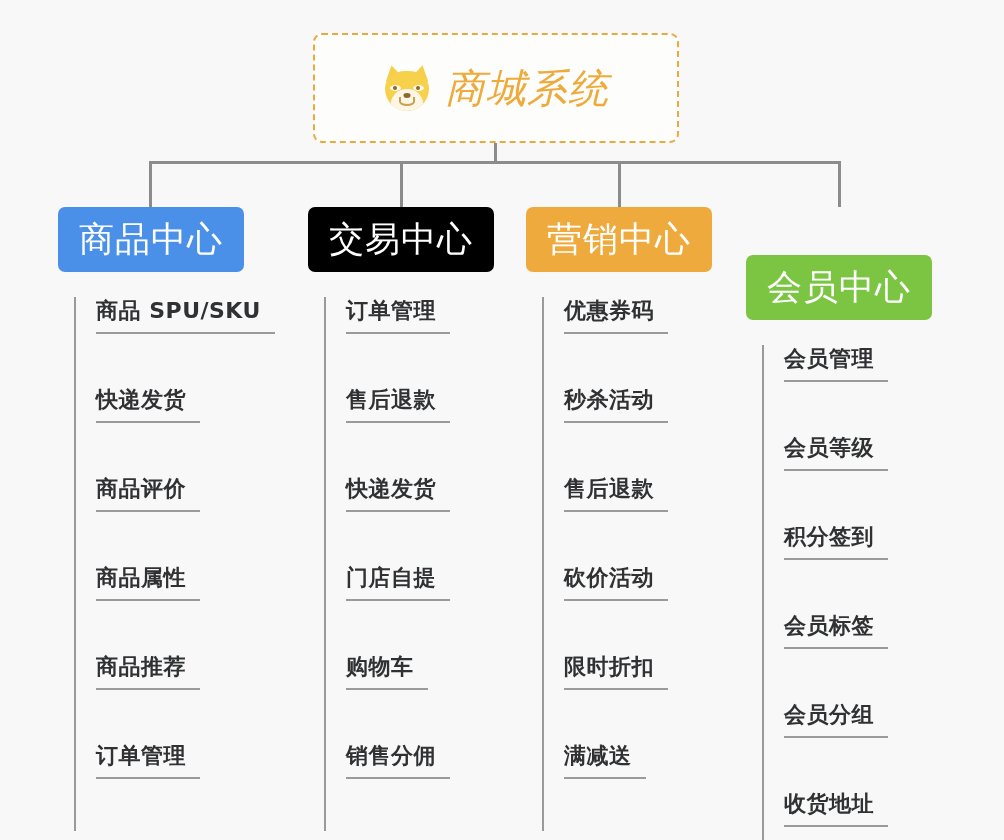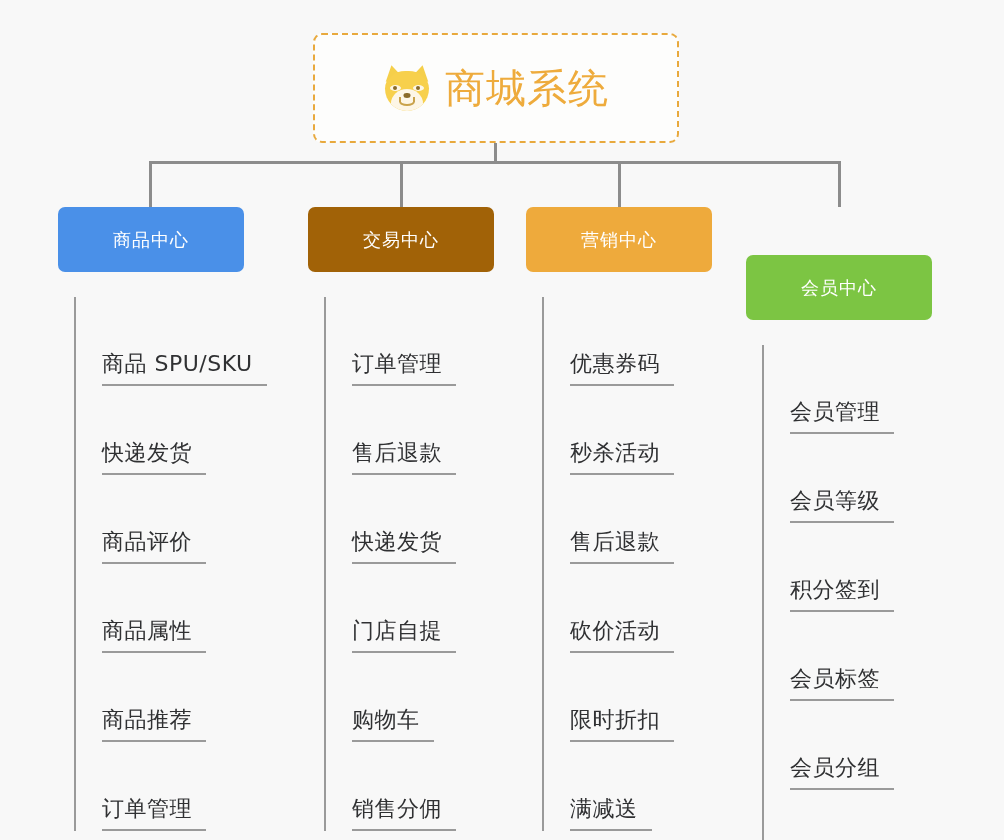--- a/index.html
+++ b/index.html
@@ -124,21 +124,21 @@
     position: absolute;
     top: 207px;
   }
   .col-header {
     height: 65px;
     border-radius: 7px;
     display: flex;
     align-items: center;
     justify-content: center;
     color: #ffffff;
-    font-size: 18px;
+    font-size: 35px;
     letter-spacing: 1px;
     white-space: nowrap;
   }
 
   
   .branch {
     position: relative;
     margin-top: 25px;
     padding-left: 16px;
   }
@@ -146,40 +146,41 @@
     position: absolute;
     left: 16px;
     top: 0;
     width: 2px;
     background: #9a9a9a;
   }
   .leaf {
     position: relative;
     height: 89px;
     display: flex;
-    align-items: flex-end;
-    padding-left: 28px;
+    align-items: flex-start;
+    padding-left: 22px;
+    font-weight: bold;
   }
   .leaf-text {
     display: inline-block;
     font-size: 22px;
     color: #303133;
     line-height: 1.25;
     padding: 0 14px 7px 0;
     border-bottom: 2px solid #9a9a9a;
     white-space: nowrap;
     letter-spacing: 0.5px;
   }
 </style>
 </head>
 <body>
 
 <div id="diagram">
 
-  <div class="root-node" style="border-color: rgb(232, 169, 61);">
+  <div class="root-node" style="border-color: rgb(232, 169, 61); font-style: italic;">
     <span class="dog-icon">
       <span class="dog-ear left"></span>
       <span class="dog-ear right"></span>
       <span class="dog-head">
         <span class="dog-muzzle"></span>
         <span class="dog-eye left"></span>
         <span class="dog-eye right"></span>
         <span class="dog-nose"></span>
         <span class="dog-mouth"></span>
       </span>
@@ -215,21 +216,21 @@
       <div class="leaf">
         <span class="leaf-text">商品推荐</span>
       </div>
       <div class="leaf">
         <span class="leaf-text">订单管理</span>
       </div>
     </div>
   </div>
 
   <div class="column" style="left:308px; width:186px;">
-    <div class="col-header" style="background: #a16207;">
+    <div class="col-header" style="background: #000000;">
       <span>交易中心</span>
     </div>
     <div class="branch">
       <div class="spine" style="height:534px;"></div>
       <div class="leaf">
         <span class="leaf-text">订单管理</span>
       </div>
       <div class="leaf">
         <span class="leaf-text">售后退款</span>
       </div>

